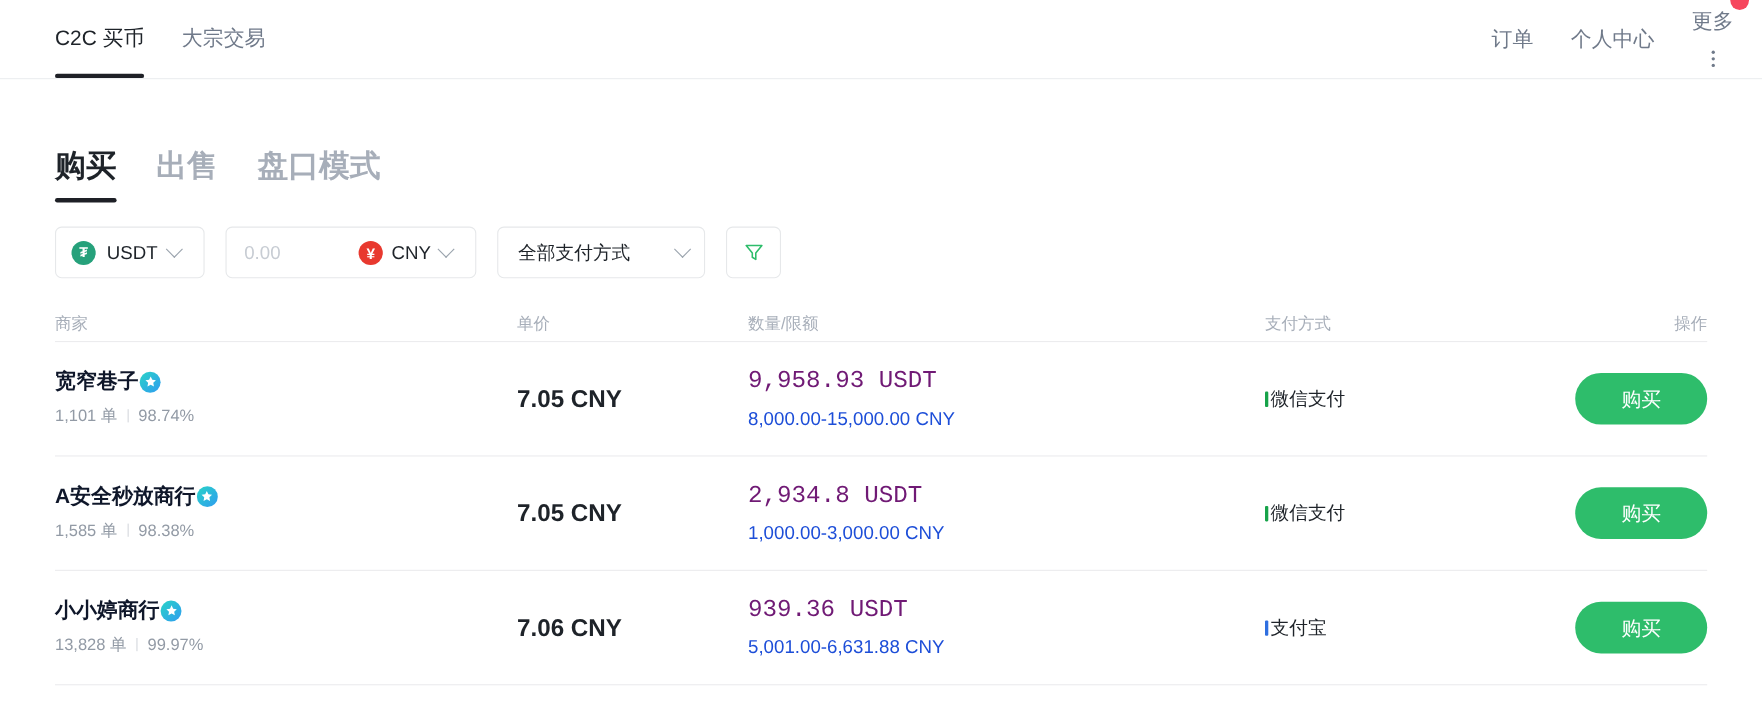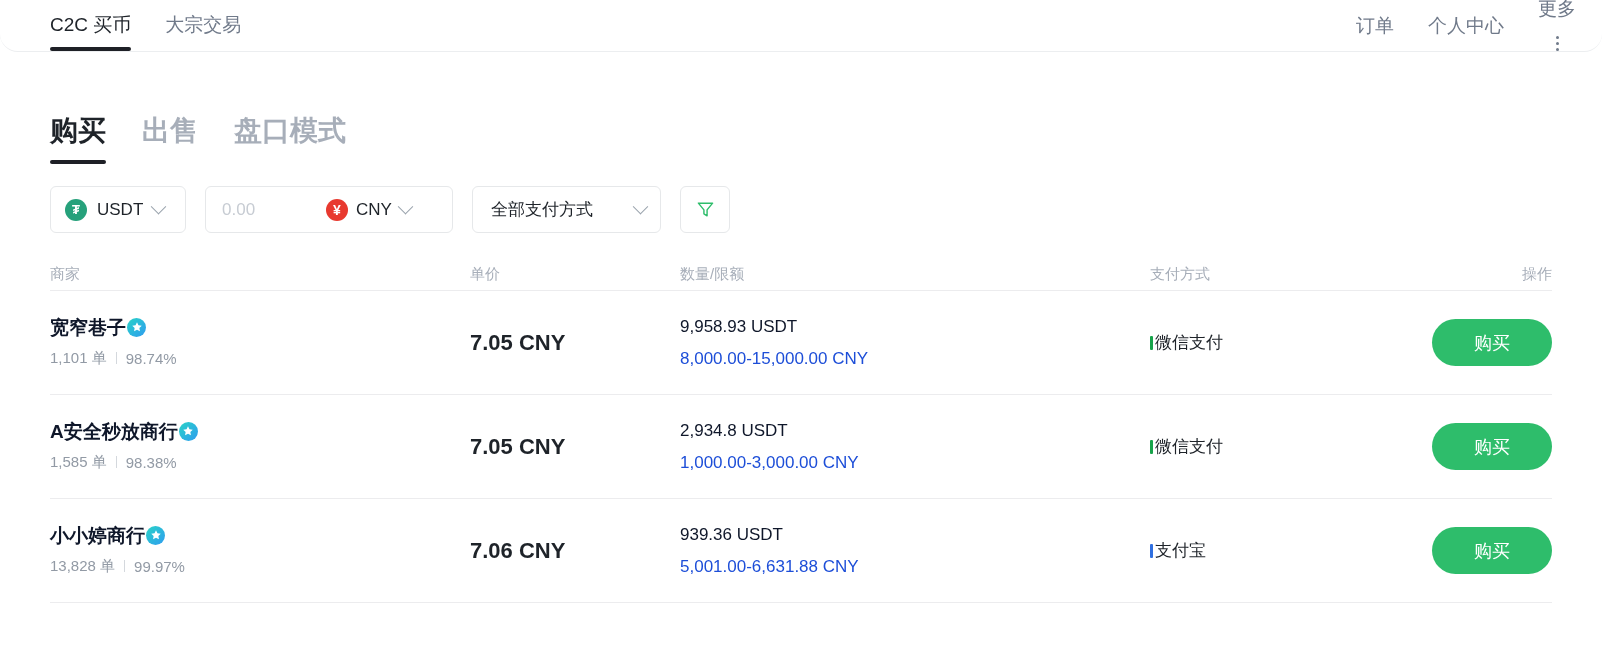--- a/index.html
+++ b/index.html
@@ -9,26 +9,25 @@
     overflow: hidden;
     background: #ffffff;
     font-family: "Liberation Sans", "DejaVu Sans", sans-serif;
     color: #1e2329;
     -webkit-font-smoothing: antialiased;
   }
 
   
   .topnav {
     position: relative;
-    height: 52px;
+    height: 72px;
     border-bottom: 1px solid #eceef0;
     display: flex;
     align-items: stretch;
     padding: 0 22px 0 50px;
-    border-radius: 18px;
   }
   .nav-left { display: flex; align-items: stretch; gap: 34px; }
   .nav-item {
     display: flex;
     align-items: center;
     font-size: 19px;
     color: #707a8a;
     cursor: pointer;
     position: relative;
     padding-bottom: 2px;
@@ -109,21 +108,21 @@
     border: 1px solid #e6e8ea;
     border-radius: 6px;
     display: flex;
     align-items: center;
     background: #fff;
     cursor: pointer;
     font-size: 17px;
     color: #1e2329;
   }
   .ctrl-coin { width: 136px; padding: 0 14px; gap: 10px; }
-  .ctrl-amount { width: 248px; padding: 0 14px 0 16px; gap: 8px; }
+  .ctrl-amount { width: 228px; padding: 0 14px 0 16px; gap: 8px; }
   .ctrl-pay { width: 189px; padding: 0 14px 0 18px; justify-content: space-between; }
   .ctrl-filter { width: 50px; justify-content: center; }
 
   .coin-badge {
     width: 22px; height: 22px; border-radius: 50%;
     display: flex; align-items: center; justify-content: center;
     font-size: 13px; color: #fff; font-weight: bold;
     flex: 0 0 auto;
   }
   .coin-badge.usdt { background: #26a17b; }
@@ -194,21 +193,21 @@
     align-items: center;
     gap: 9px;
   }
   .sep-bar { width: 1px; height: 12px; background: #d4d8dd; display: inline-block; }
 
   .price {
     font-size: 22px;
     font-weight: bold;
     color: #1e2329;
   }
-  .amt-line1 { font-size: 17px; color: #0f172a; }
+  .amt-line1 { font-size: 22px; color: #701a75; font-family: Liberation Mono, monospace; }
   .amt-line2 { font-size: 17px; color: #1d4ed8; margin-top: 12px; }
 
   .pay-tag {
     display: flex;
     align-items: center;
     gap: 2px;
     font-size: 17px;
     color: #1e2329;
   }
   .pay-bar { width: 3px; height: 14px; border-radius: 1px; flex: 0 0 auto; }

